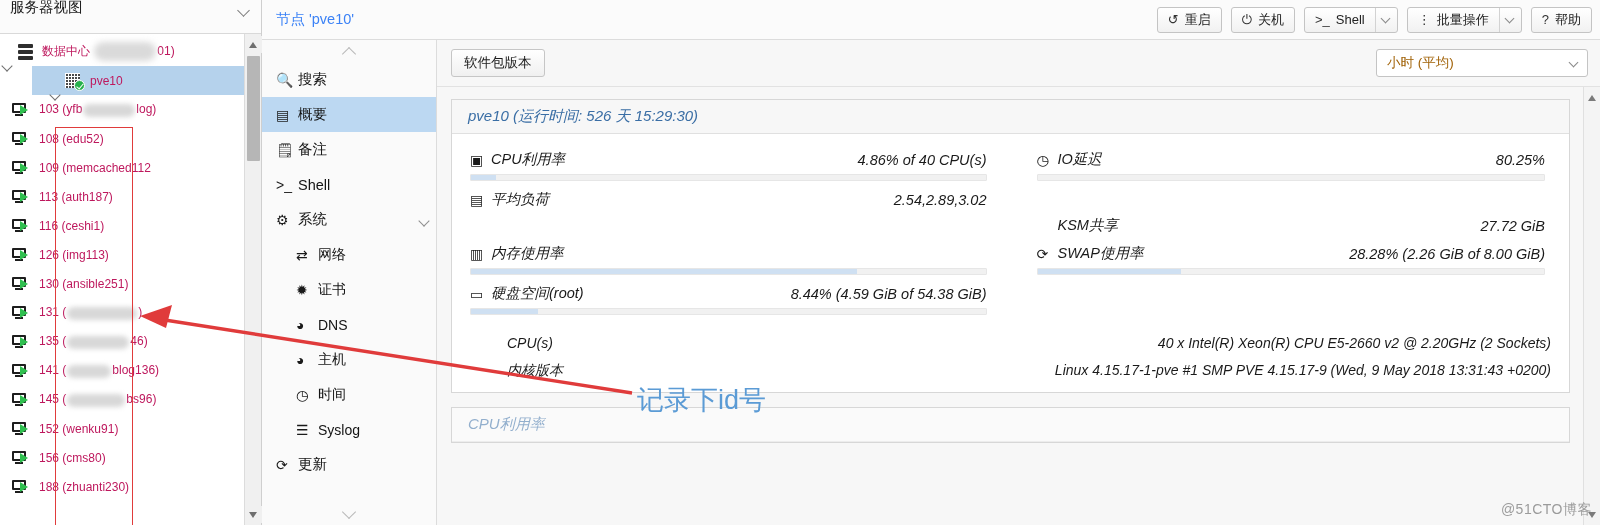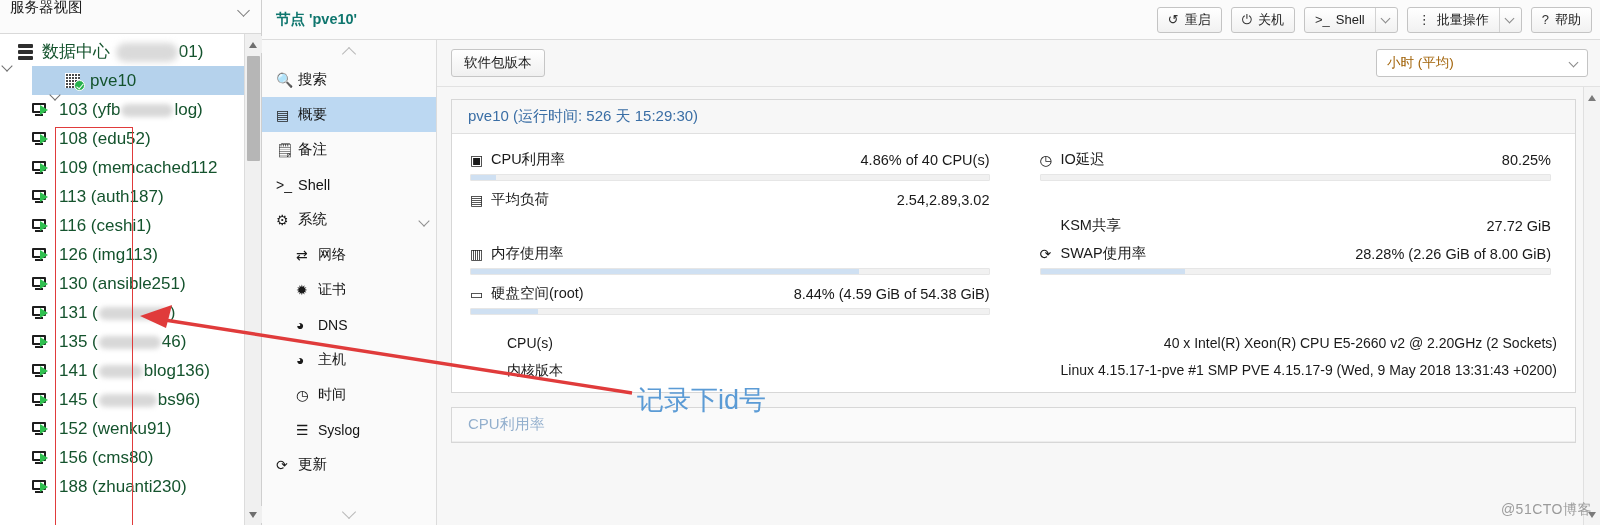--- a/index.html
+++ b/index.html
@@ -24,21 +24,21 @@
   .sb-header .lbl { flex:1; }
   .chev { width:14px; height:14px; position:relative; flex:0 0 14px; }
   .chev::before {
     content:""; position:absolute; left:2px; top:3px; width:8px; height:8px;
     border-right:1.6px solid #7a7a7a; border-bottom:1.6px solid #7a7a7a;
     transform: rotate(45deg);
   }
   .tree-wrap { flex:1; position:relative; overflow:hidden; background:#fff; padding-top:3px; }
   .tree { position:relative; }
   .node {
-    height: 29px; display:flex; align-items:center; font-size:17px; color:#14532d;
+    height: 29px; display:flex; align-items:center; font-size:12px; color:#be185d;
     white-space:nowrap; padding-right:6px; position:relative;
   }
   .node.sel { background:#b5d2ec;margin-left:32px; }
   .node .arrow { width:16px; flex:0 0 16px; position:relative; }
   .node .arrow.open::before {
     content:""; position:absolute; left:3px; top:10px; width:7px; height:7px;
     border-right:1.5px solid #6f6f6f; border-bottom:1.5px solid #6f6f6f;
     transform: rotate(45deg);
   }
   .ico { flex:0 0 20px; width:20px; height:18px; margin-right:5px; position:relative; }
@@ -73,21 +73,21 @@
     border:2px solid #1d1d1d; background:#ffffff; border-radius:1px;
   }
   .ico-vm .stand {
     position:absolute; left:3px; top:13px; width:8px; height:2.5px; background:#1d1d1d;
   }
   .ico-vm .play {
     position:absolute; left:8px; top:4px; width:0; height:0;
     border-left:8px solid #2fbf4f; border-top:5px solid transparent; border-bottom:5px solid transparent;
   }
   .node .txt { margin-left:1px; }
-  .node.vm { padding-left:32px; }
+  .node.vm { padding-left:12px; }
   .node.vm .ico { margin-right:6px; }
   .node.lvl1 { padding-left:16px; }
 
   
   .blur {
     display:inline-block; vertical-align:middle; height:13px; border-radius:7px;
     background:#d8d8d8; filter: blur(2.4px); margin:0 1px;
   }
   .blurbig {
     display:inline-block; vertical-align:middle; height:19px; border-radius:10px;
@@ -122,21 +122,21 @@
     background:#b6b6b6; border-radius:1px;
   }
 
   
   .right { flex:1; height:525px; display:flex; flex-direction:column; background:#f7f7f7; }
 
   .topbar {
     height:40px; flex:0 0 40px; display:flex; align-items:center;
     background:#fbfbfb; border-bottom:1px solid #dcdcdc; padding:0 8px 0 14px;
   }
-  .topbar .title { font-size:14.5px; color:#0f766e; flex:1;font-weight:bold; }
+  .topbar .title { font-size:14.5px; color:#3b82f6; flex:1; }
   .btn {
     height:26px; display:inline-flex; align-items:center; gap:6px;
     padding:0 10px; margin-left:9px; font-size:13px; color:#222;
     background:linear-gradient(#ffffff,#f1f1f1); border:1px solid #c4c4c4; border-radius:3px;
     white-space:nowrap;
   }
   .btn .gl { font-size:13px; line-height:1; color:#333; display:inline-block; }
   .split { padding-right:0; }
   .split .arrowbox {
     width:22px; height:24px; display:inline-flex; align-items:center; justify-content:center;
@@ -190,21 +190,21 @@
   .pkgbtn {
     height:28px; display:inline-flex; align-items:center; padding:0 12px; font-size:13.5px;
     background:linear-gradient(#ffffff,#f0f0f0); border:1px solid #c6c6c6; border-radius:3px; color:#1b1b1b;
   }
   .select {
     width:212px; height:28px; display:flex; align-items:center; padding:0 8px 0 10px;
     background:#ffffff; border:1px solid #c4c4c4; border-radius:3px; font-size:13.5px; color:#a16207;
   }
   .select .sv { flex:1; }
 
-  .scrollarea { flex:1; position:relative; overflow:hidden; padding:12px 24px 0 14px; }
+  .scrollarea { flex:1; position:relative; overflow:hidden; padding:12px 30px 0 14px;font-style:italic; }
   .panel { background:#ffffff; border:1px solid #d7d7d7; }
   .panel-hd {
     height:34px; display:flex; align-items:center; padding-left:16px;
     background:#f7f7f7; border-bottom:1px solid #e0e0e0;
     color:#3a6ea5; font-size:15px;
   }
   .panel-bd { padding:16px 18px 12px 18px; }
 
   .statgrid { display:flex; gap:0; }
   .col { width:50%; padding-right:24px; }

